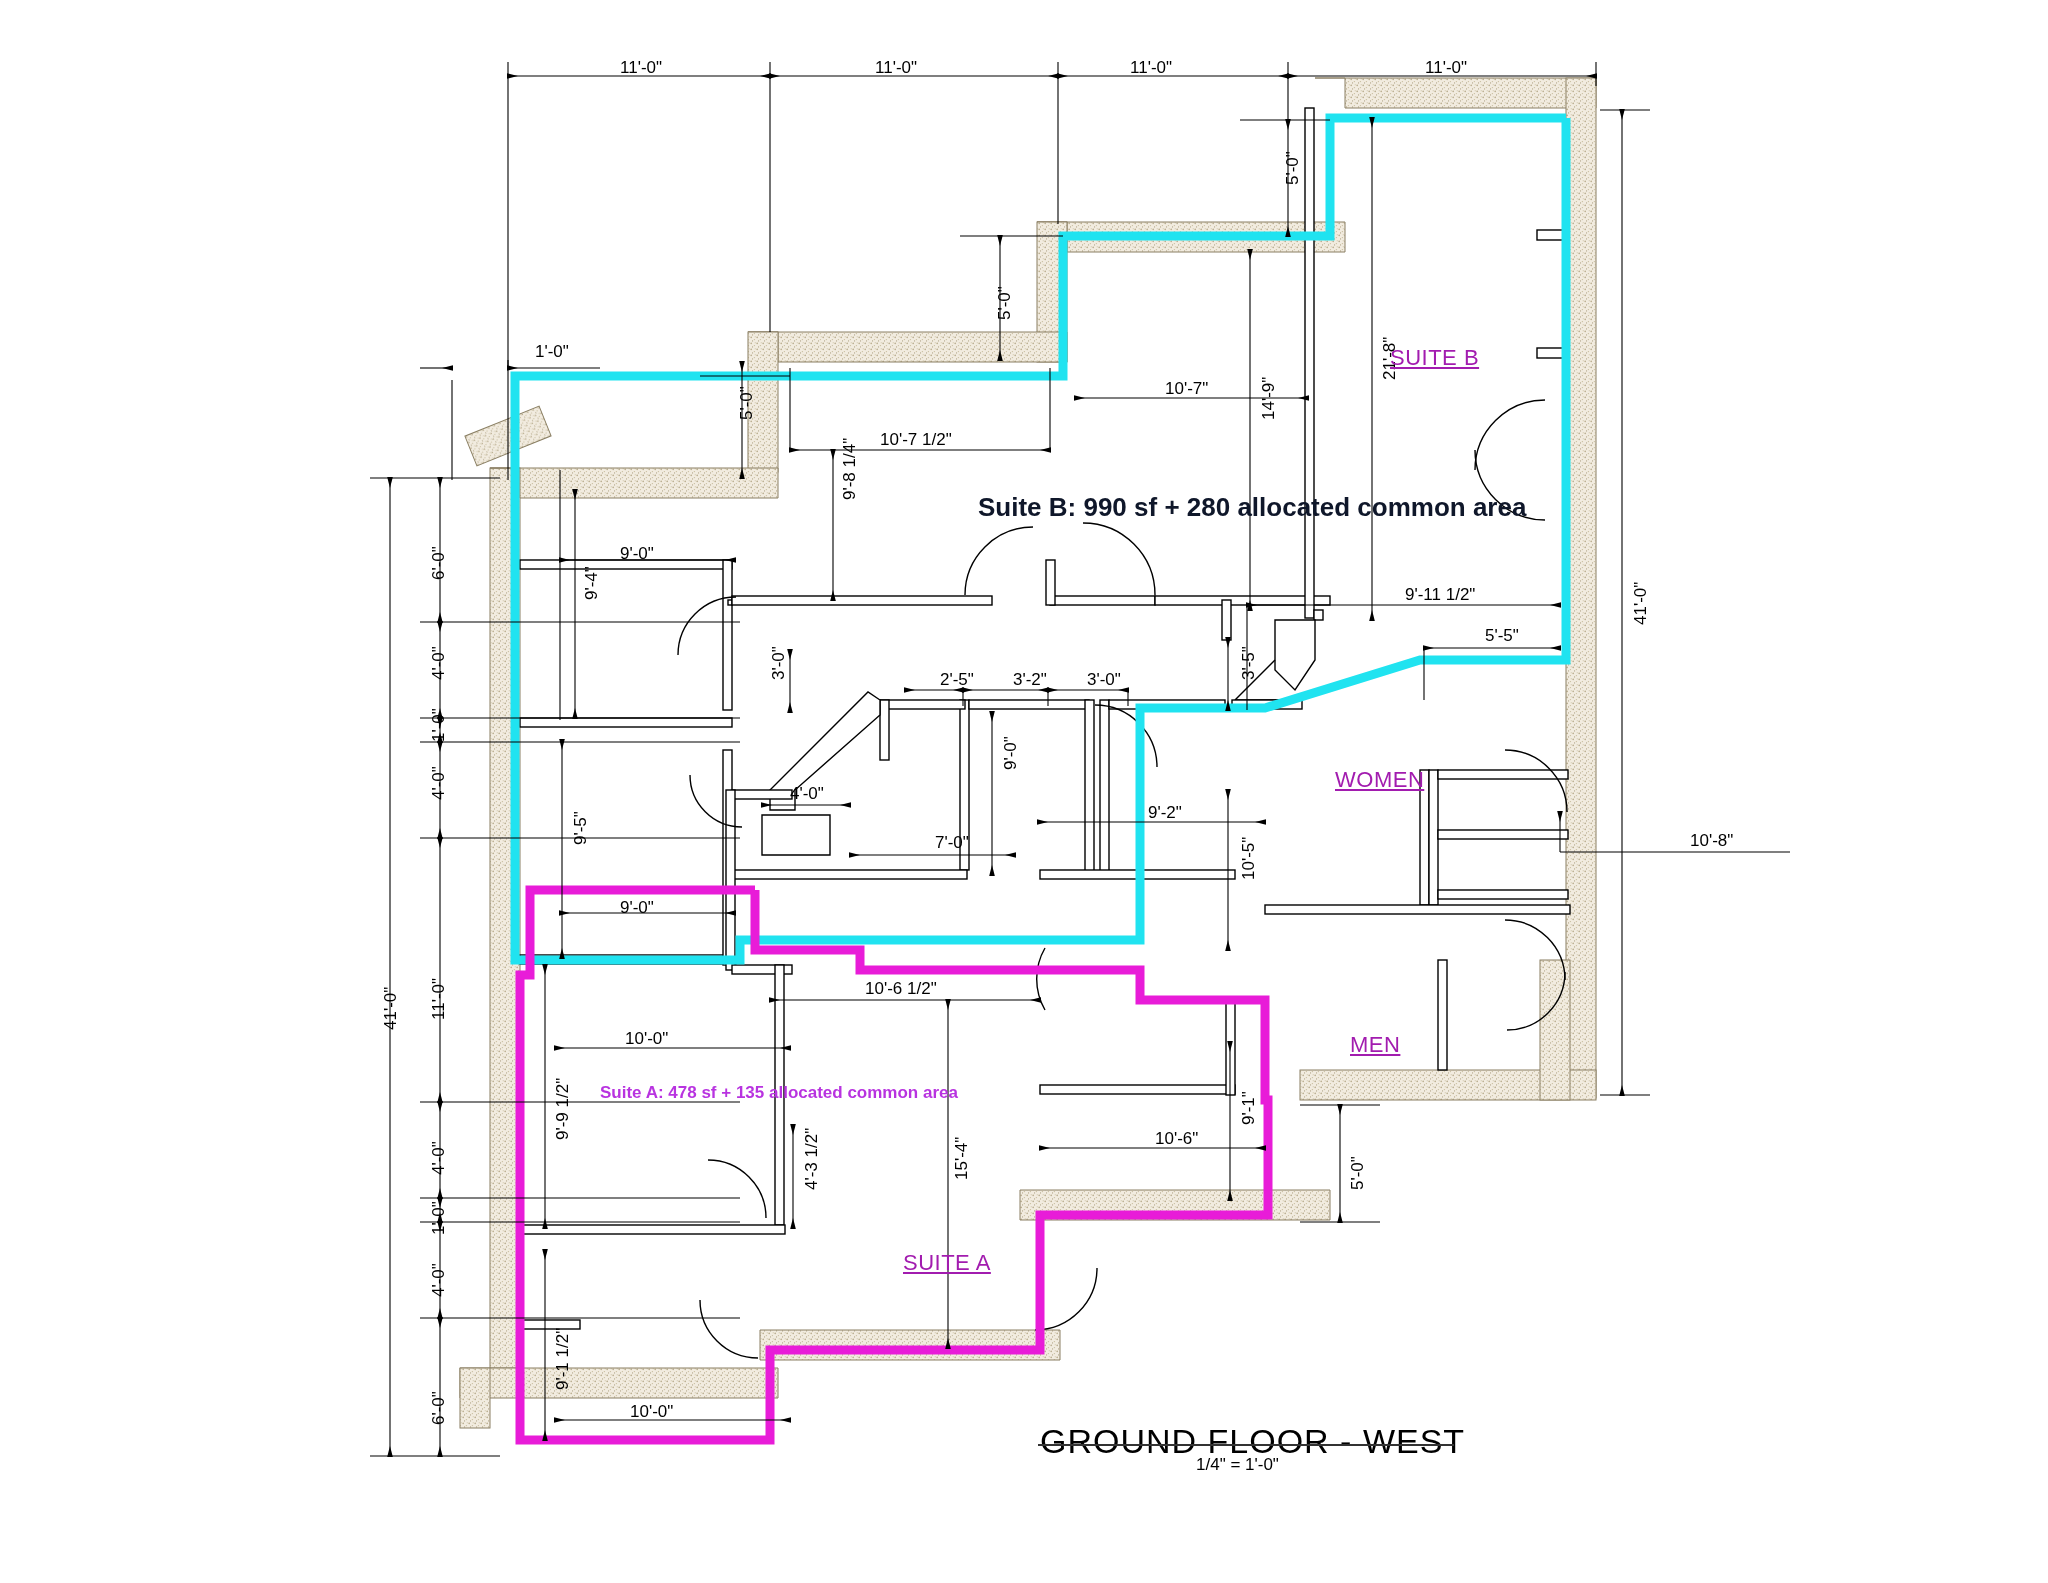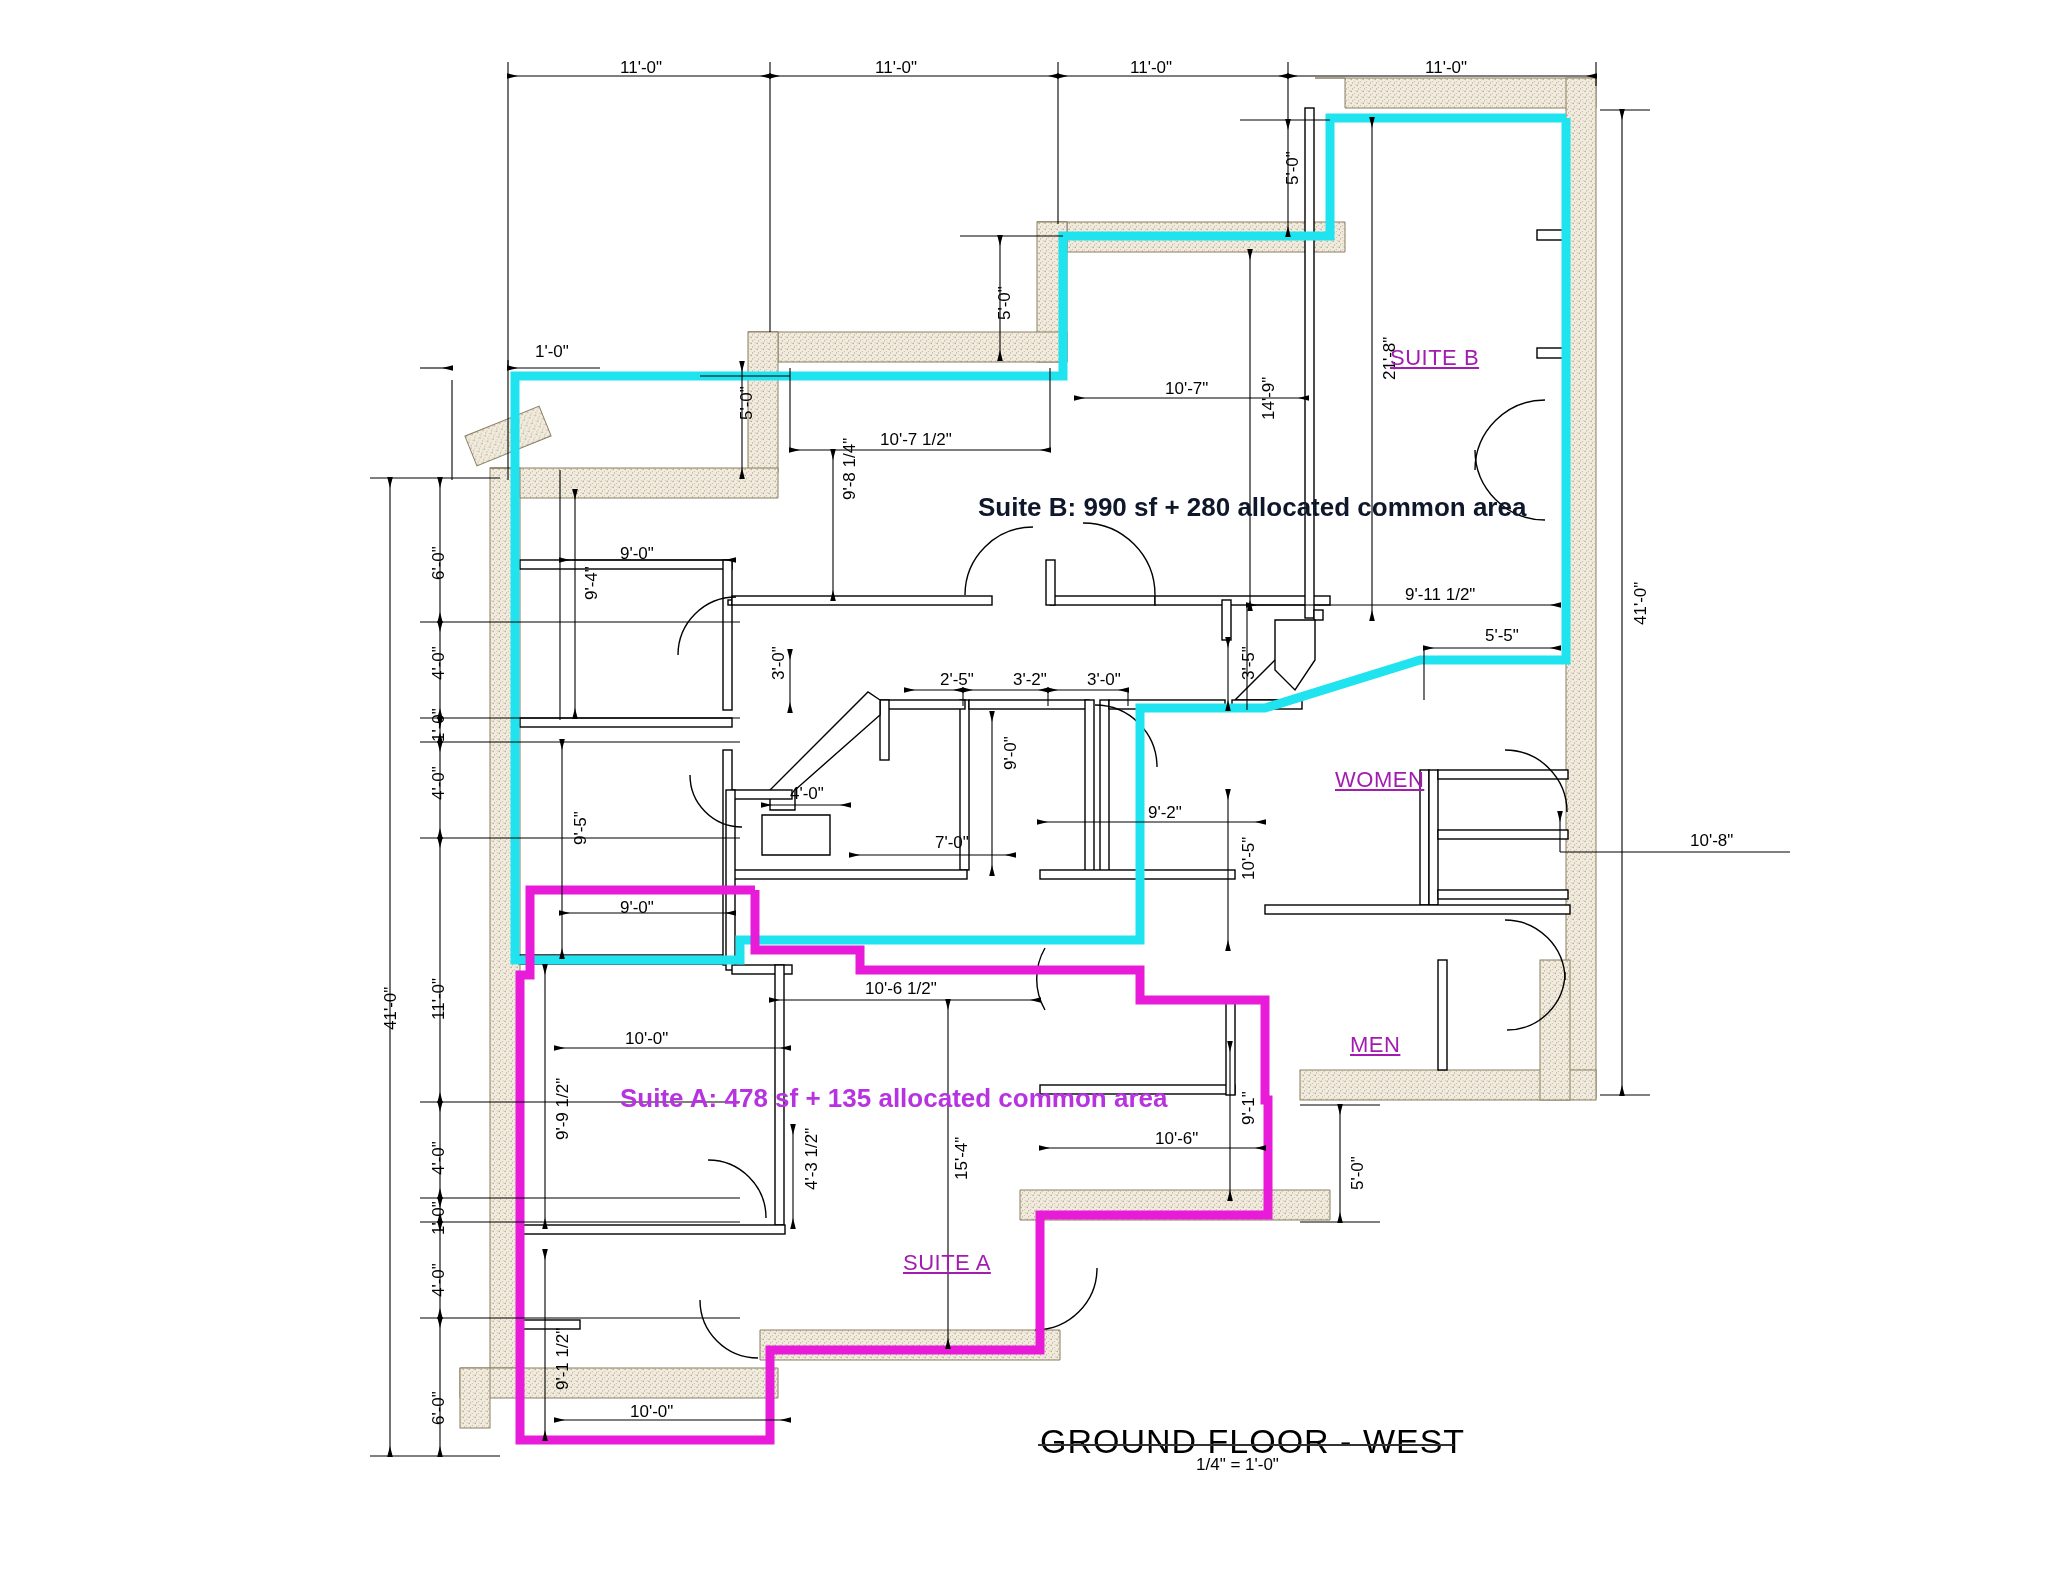--- a/index.html
+++ b/index.html
@@ -4,21 +4,21 @@
 <title>Ground Floor West</title>
 <style>
   html,body{margin:0;padding:0;background:#ffffff;}
   body{font-family:"Liberation Sans", sans-serif;}
   #sheet{position:relative;width:2048px;height:1583px;background:#fff;overflow:hidden;}
   #plan{position:absolute;left:0;top:0;width:2048px;height:1583px;}
   .txt{position:absolute;white-space:nowrap;font-family:"Liberation Sans", sans-serif;}
   .dim{font-size:17px;color:#000;}
   .dimv{font-size:17px;color:#000;transform-origin:0 0;transform:rotate(-90deg);}
   .room{font-size:22px;color:#a21caf;text-decoration:underline;letter-spacing:.5px;}
-  .suiteA-note{font-size:26px;font-weight:bold;color:#b833e0;margin-left:20px;}
+  .suiteA-note{font-size:17px;font-weight:bold;color:#b833e0;}
   .suiteB-note{font-size:26px;font-weight:bold;color:#3fc6e8;}
   .title{font-size:34px;color:#000;letter-spacing:1px;}
   .titleline{position:absolute;background:#333;height:2px;}
   .scale{font-size:17px;color:#000;}
 </style>
 </head>
 <body>
 
 <div id="sheet">
 

